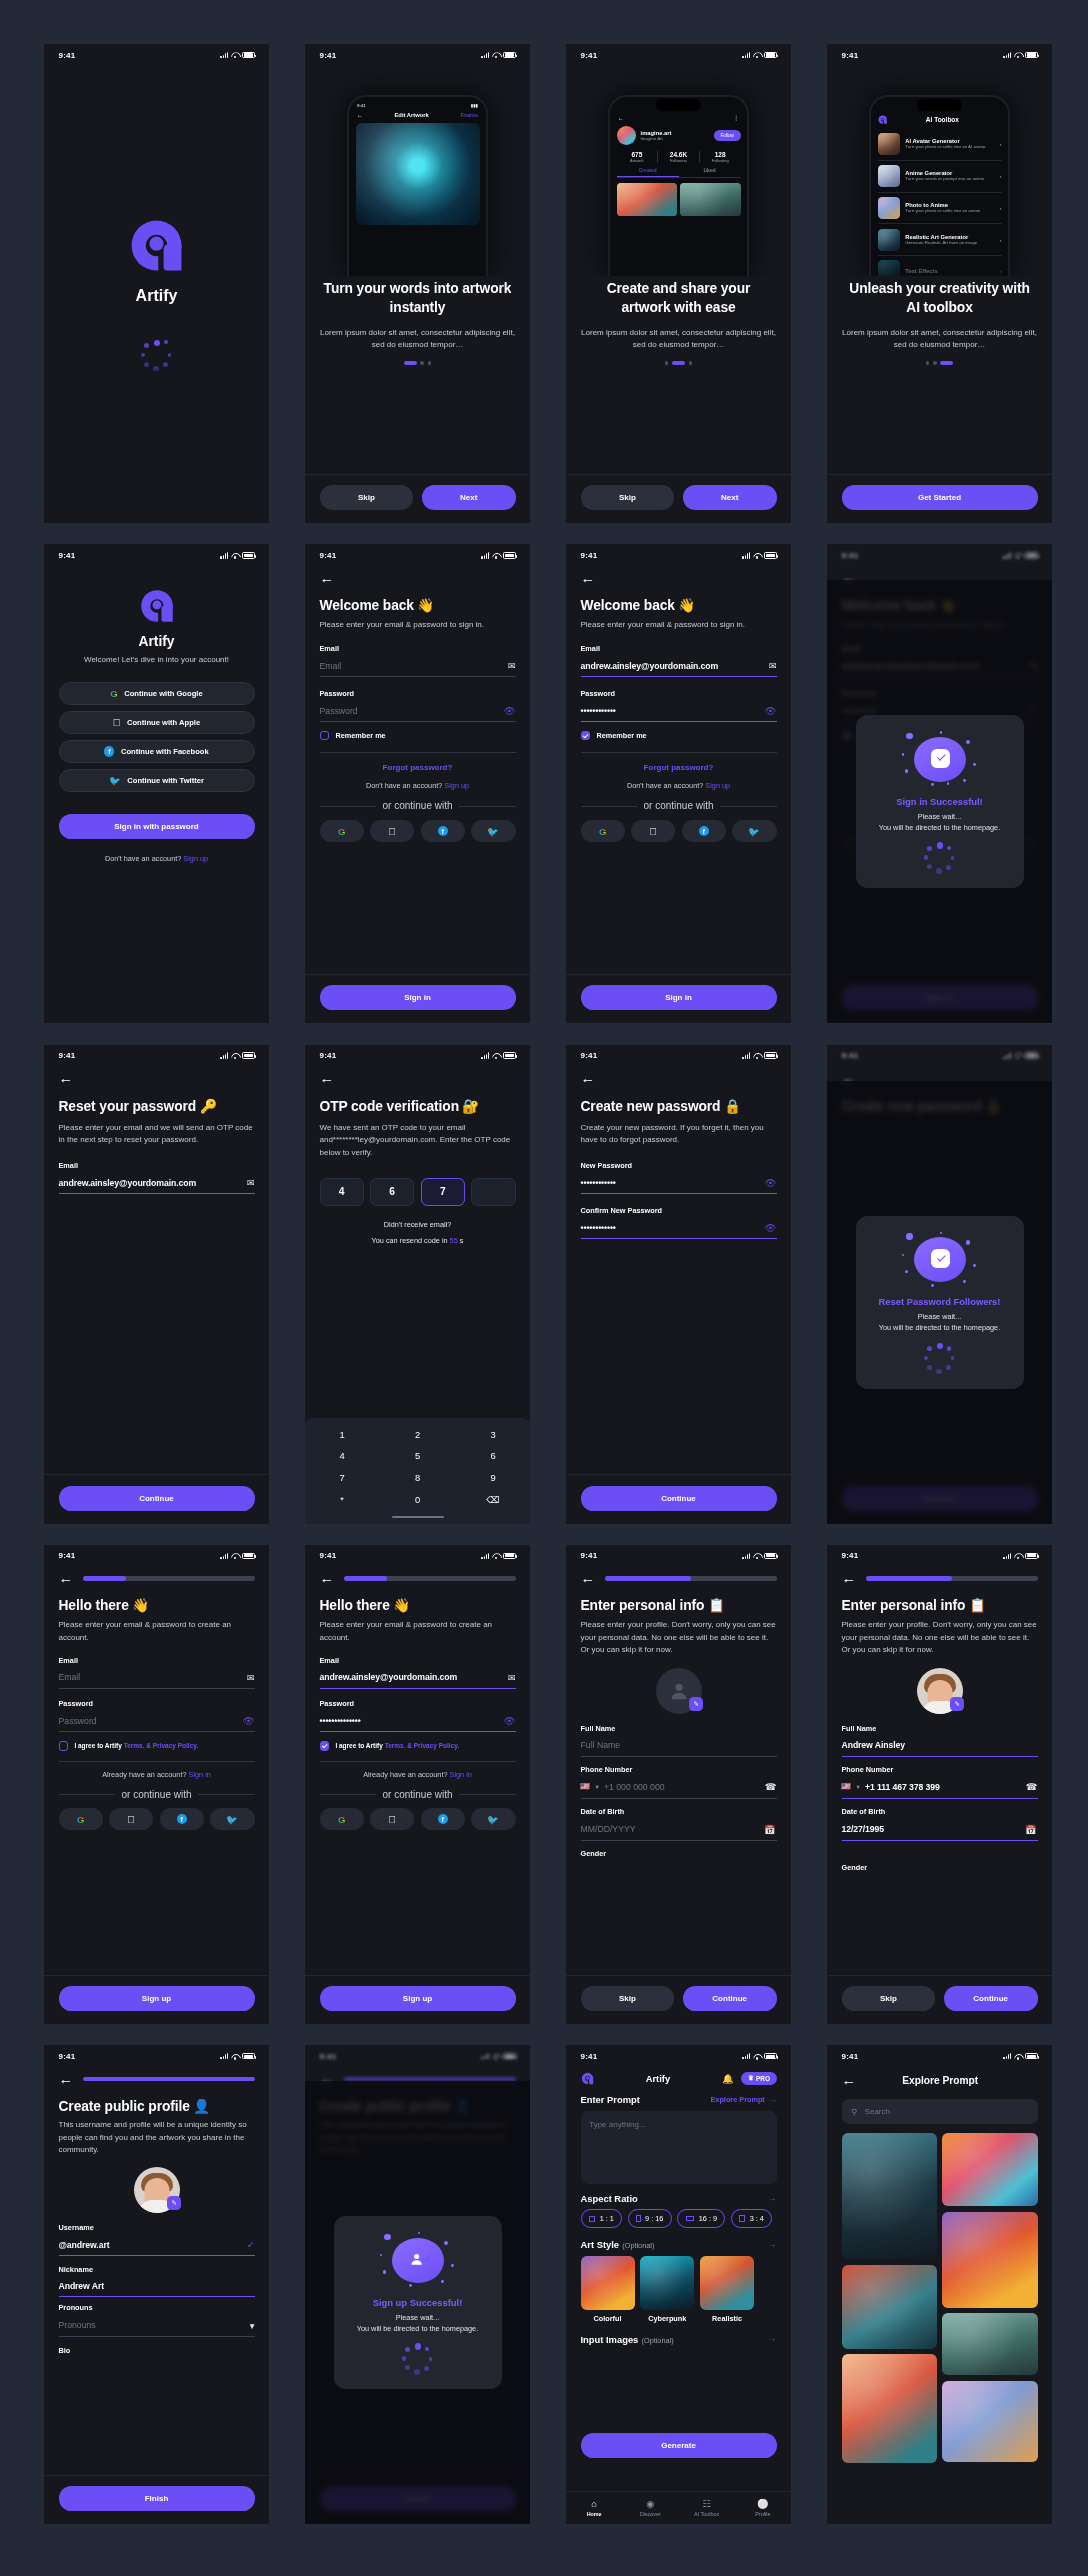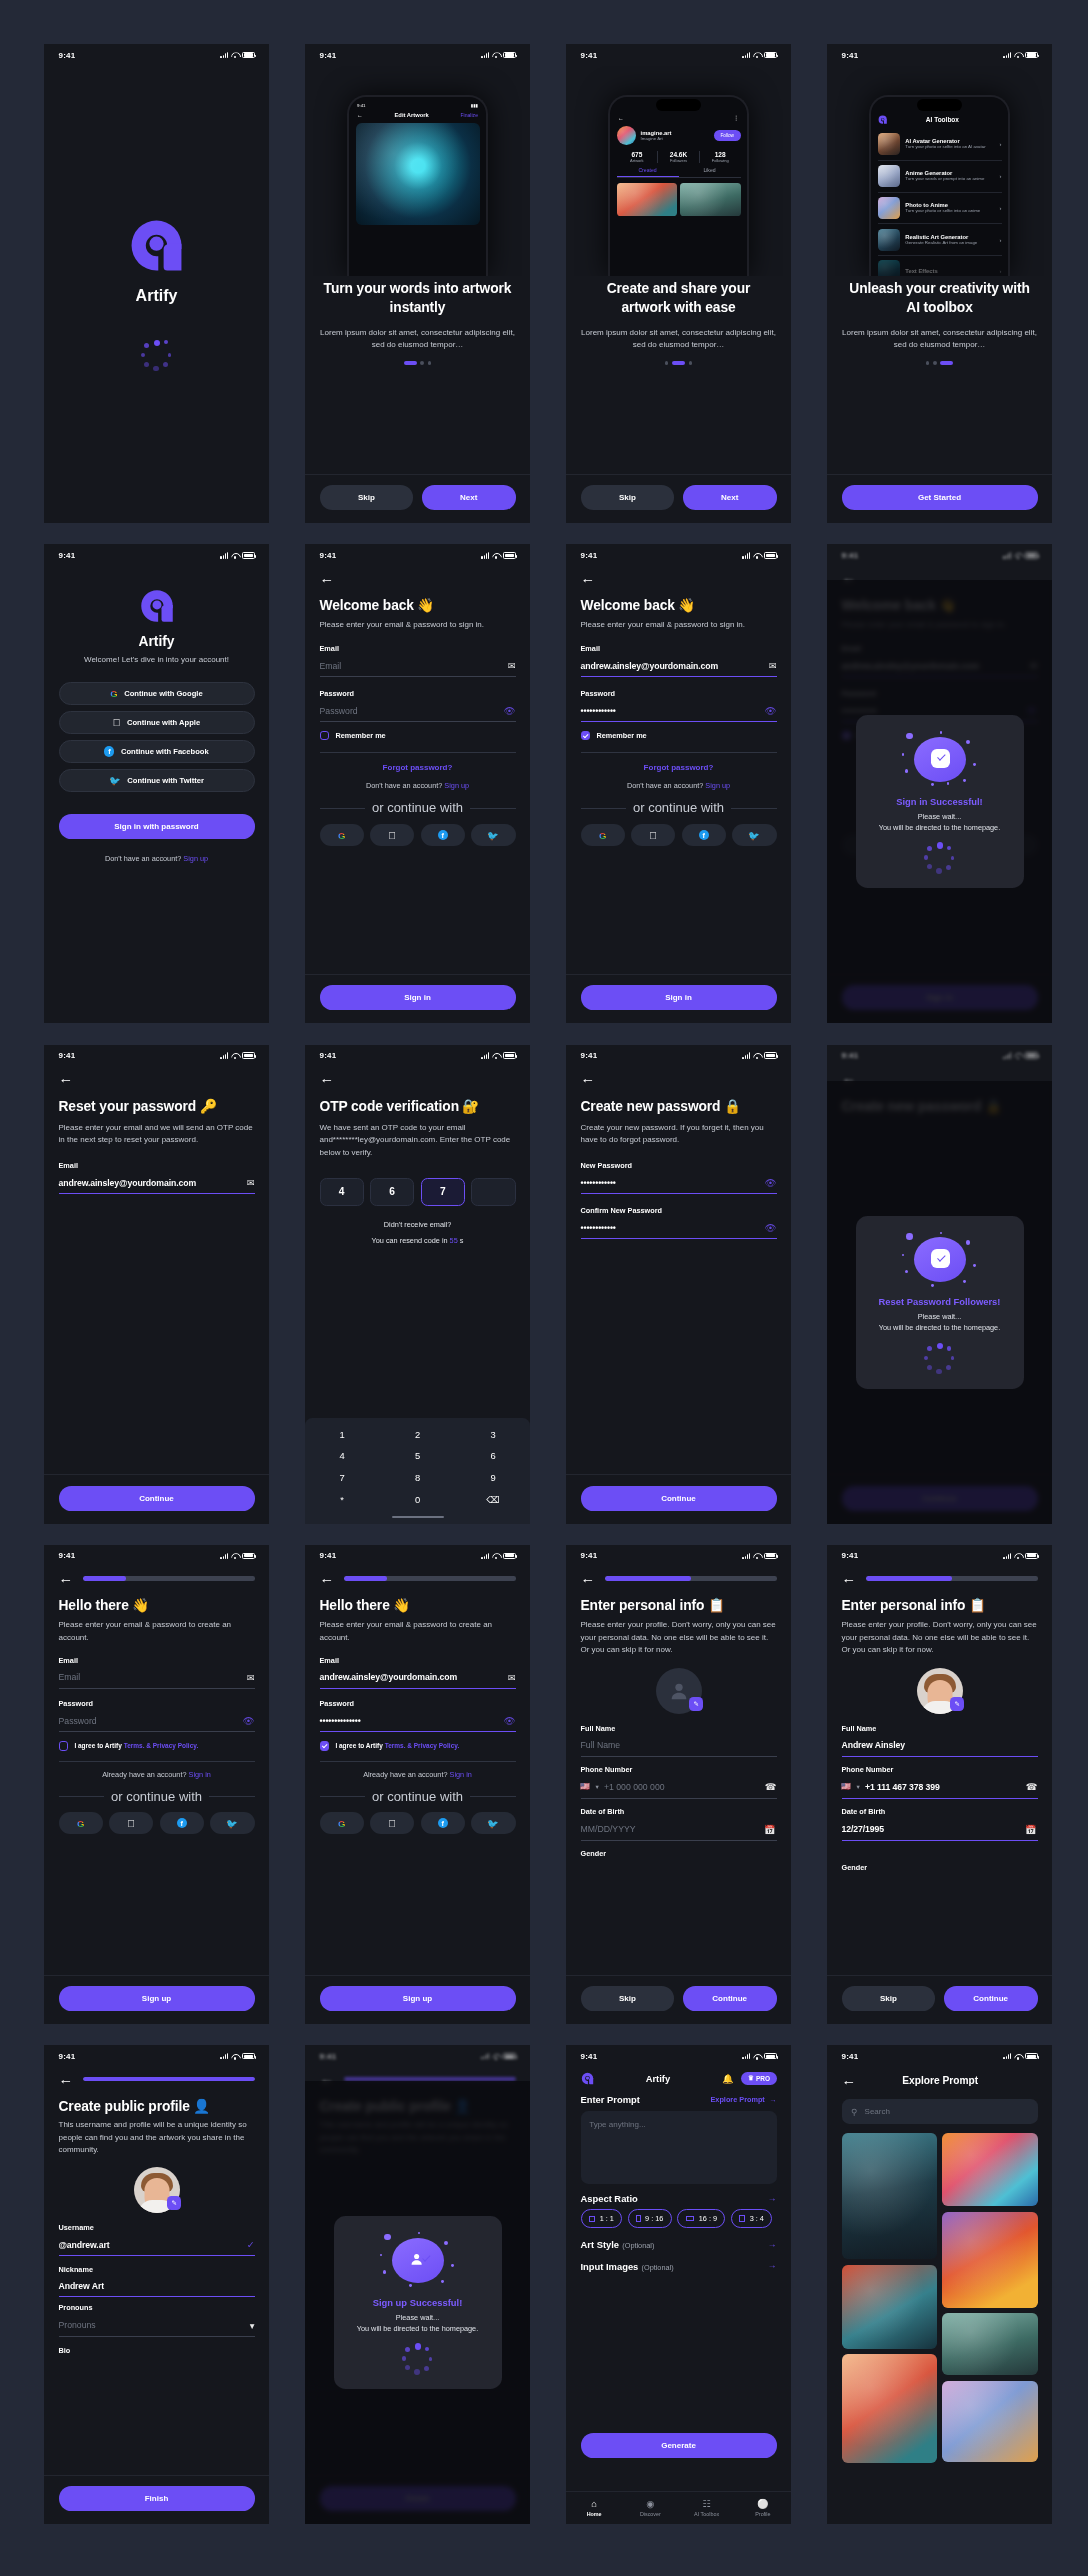--- a/index.html
+++ b/index.html
@@ -89,21 +89,21 @@
   }
   .gicon{ font-weight:bold; font-size:9.4px;
     background:conic-gradient(from -45deg,#ea4335 0 25%,#fbbc05 0 50%,#34a853 0 75%,#4285f4 0);
     -webkit-background-clip:text; background-clip:text; color:transparent;}
   .fbicon{width:10.2px;height:10.2px;border-radius:50%;background:#1d9bf0;color:#fff;
     font-size:7.3px;display:flex;align-items:center;justify-content:center;font-weight:bold;}
   .twicon{color:#1d9bf0;font-size:9.4px;}
   .apicon{color:#fff;font-size:10.2px;}
 
   .divider-txt {
-    display:flex; align-items:center; gap:6.5px; color:#c8ccd4; font-size:13px;
+    display:flex; align-items:center; gap:6.5px; color:#c8ccd4; font-size:10px;
   }
   .divider-txt::before,.divider-txt::after{content:"";flex:1;height:0.7px;background:#2f3441;}
 
   .chk { width:9.4px;height:9.4px;border:1.1px solid #6c4ef5;border-radius:2.9px;flex:0 0 9.4px;}
   .chk.on { background:#6c4ef5; position:relative; }
   .chk.on::after{content:"";position:absolute;left:2.9px;top:0.7px;width:2.2px;height:4.4px;
     border:solid #fff;border-width:0 1.1px 1.1px 0;transform:rotate(45deg);}
 
   
   .logo { position:relative; display:inline-block; }
@@ -1425,20 +1425,40 @@
             <span class="sh" style="width:5.8px;height:7.3px"></span>
             <span>3 : 4</span>
           </div>
       </div>
 
       <div class="sect">
         <span><span class="t">Art Style</span>
           <span class="o">(Optional)</span></span>
         <span style="color:#6c4ef5;font-size:8.7px">→</span>
       </div>
+      <div class="styles">
+        <div class="style">
+          <div class="im">
+              <div class="art a-bird"></div>
+            </div>
+          <div class="nm">Colorful</div>
+        </div>
+        <div class="style">
+          <div class="im">
+              <div class="art a-cyber"></div>
+            </div>
+          <div class="nm">Cyberpunk</div>
+        </div>
+        <div class="style">
+          <div class="im">
+              <div class="art a-real"></div>
+            </div>
+          <div class="nm">Realistic</div>
+        </div>
+      </div>
 
       <div class="sect">
         <span><span class="t">Input Images</span>
           <span class="o">(Optional)</span></span>
         <span style="color:#6c4ef5;font-size:8.7px">→</span>
       </div>
 
       <div class="gen-float">
         <div class="btn primary">Generate</div>
       </div>

